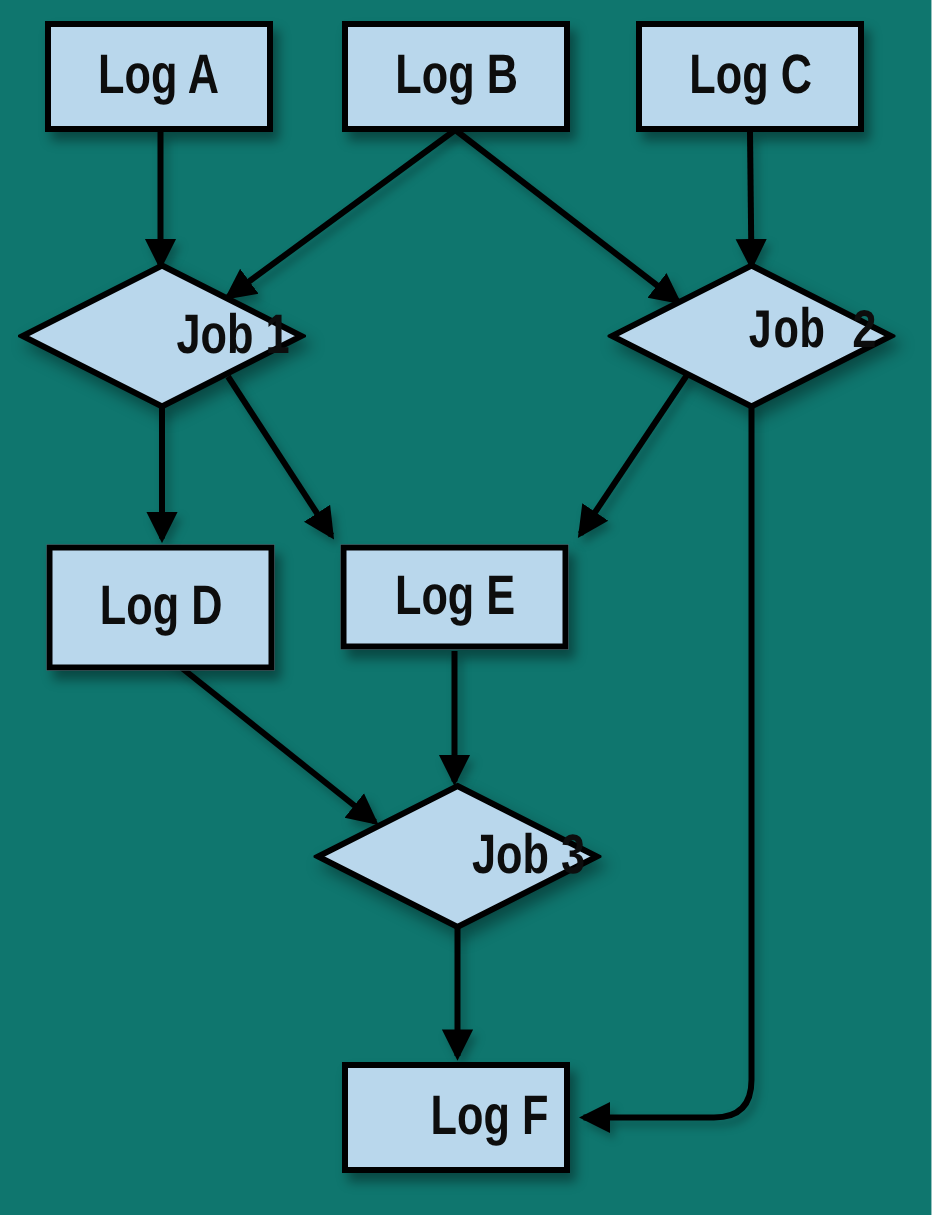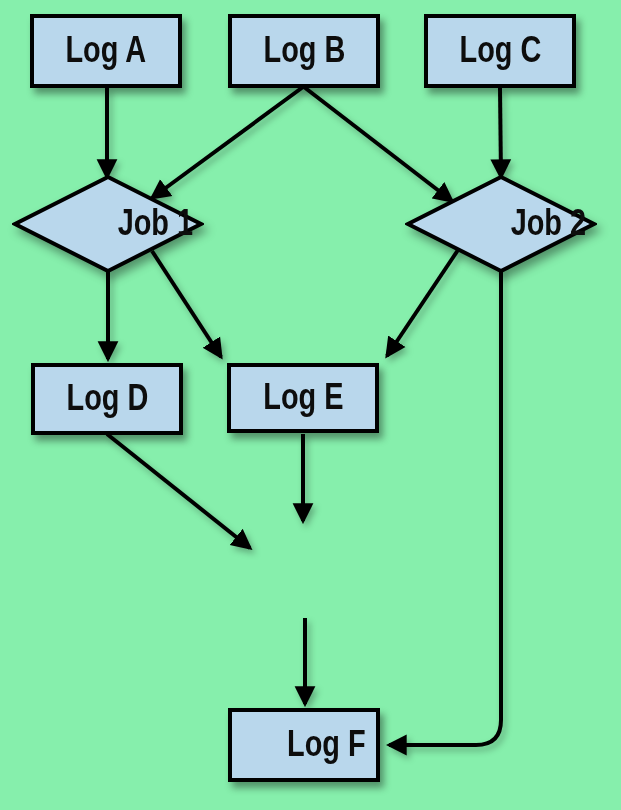--- a/index.html
+++ b/index.html
@@ -5,21 +5,21 @@
   html, body {
     margin: 0;
     padding: 0;
     background: #ffffff;
     font-family: "Liberation Sans", sans-serif;
   }
   .canvas {
     position: relative;
     width: 621px;
     height: 810px;
-    background: #86efac;
+    background: #0f766e;
     overflow: hidden;
   }
   .edges {
     position: absolute;
     left: 0;
     top: 0;
     width: 621px;
     height: 810px;
     filter: drop-shadow(3px 4px 3px rgba(0,0,0,0.28));
   }
@@ -105,32 +105,38 @@
   <div class="rect-node" style="left:424px; top:14px; height:74px;">
     <span class="node-label">Log C</span>
   </div>
 
   <div class="diamond-node" style="left:12px; top:174px;">
     <svg class="diamond-shape" viewBox="0 0 192 100">
       <polygon points="96,3 189,50 96,97 3,50"></polygon>
     </svg>
     <span class="node-label">Job 1</span>
   </div>
-  <div class="diamond-node" style="left:405px; top:174px;">
+  <div class="diamond-node" style="left:405px; top:174px;font-family:Liberation Mono, monospace;">
     <svg class="diamond-shape" viewBox="0 0 192 100">
       <polygon points="96,3 189,50 96,97 3,50"></polygon>
     </svg>
     <span class="node-label">Job 2</span>
   </div>
 
-  <div class="rect-node" style="left:31px; top:363px; height:72px;">
+  <div class="rect-node" style="left:31px; top:363px; height:84px;">
     <span class="node-label">Log D</span>
   </div>
   <div class="rect-node" style="left:227px; top:363px; height:70px;">
     <span class="node-label">Log E</span>
   </div>
 
+  <div class="diamond-node" style="left:209px; top:521px;">
+    <svg class="diamond-shape" viewBox="0 0 192 100">
+      <polygon points="96,3 189,50 96,97 3,50"></polygon>
+    </svg>
+    <span class="node-label">Job 3</span>
+  </div>
 
   <div class="rect-node" style="left:228px; top:708px; height:74px;padding-left:44px;">
     <span class="node-label">Log F</span>
   </div>
 
 </div>
 
 </body></html>

